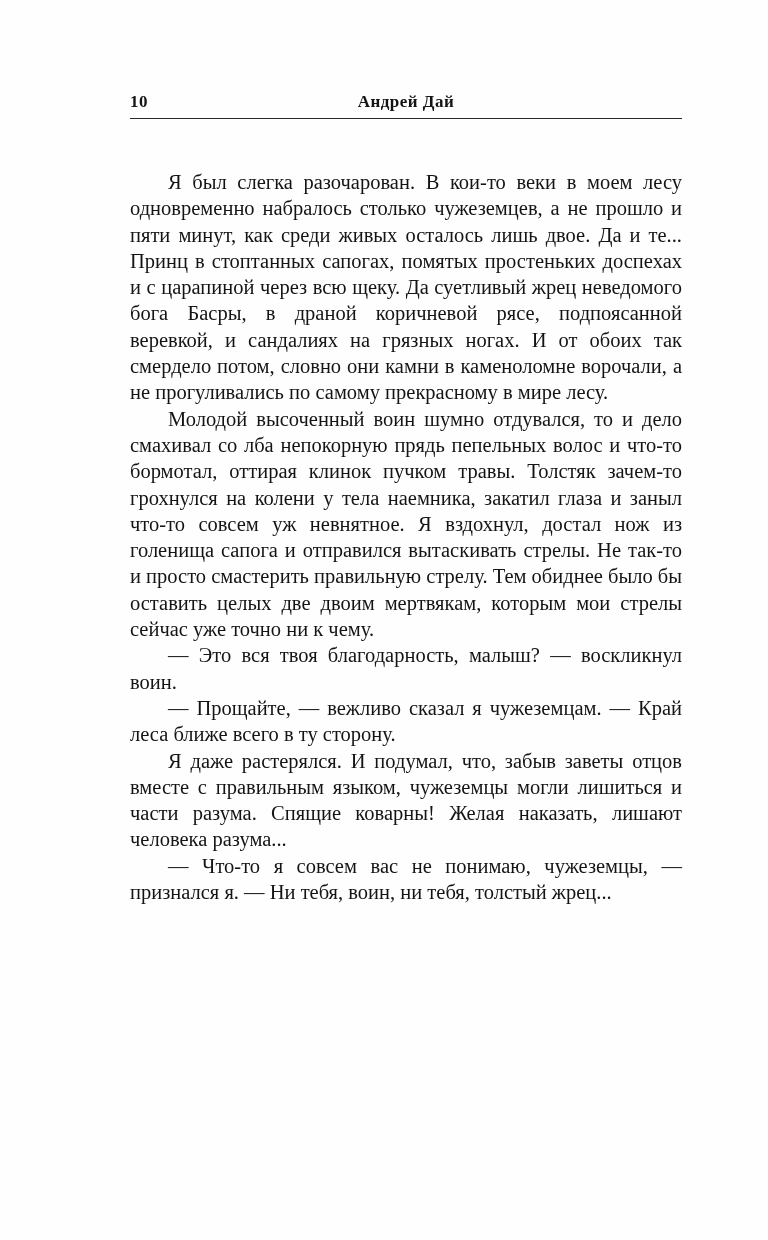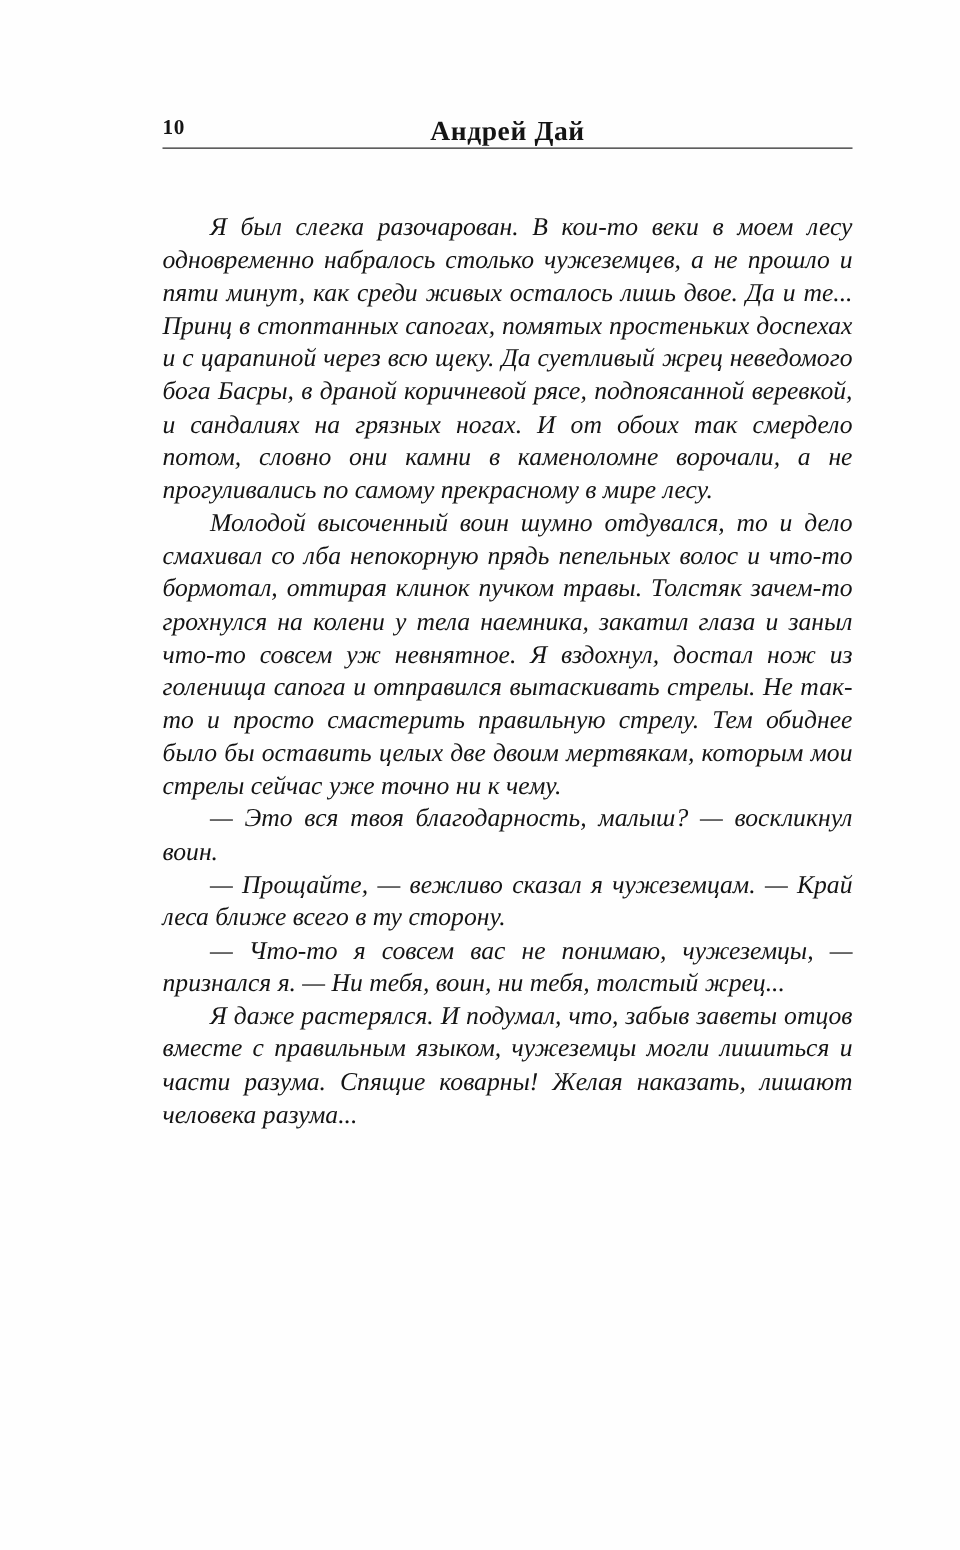--- a/index.html
+++ b/index.html
@@ -29,35 +29,34 @@
   }
   .page-number {
     position: absolute;
     left: 0;
     top: 0;
     font-size: 17px;
     letter-spacing: 0.5px;
   }
   .running-title {
     text-align: center;
-    font-size: 22px;
+    font-size: 17px;
     letter-spacing: 0.5px;
   }
   .head-rule {
     border: none;
     border-top: 1.5px solid #2a2a2a;
     margin: 0 0 0 0;
   }
   .body-text {
     margin-top: 50px;
     font-size: 20.5px;
     line-height: 26.3px;
     text-align: justify;
     hyphens: auto;
-    font-style: italic;
     -webkit-hyphens: auto;
   }
   .body-text p {
     margin: 0;
     padding: 0;
     text-indent: 38px;
   }
 </style>
 </head>
 <body>
@@ -69,18 +68,18 @@
       <span class="page-number">10</span>
       <div class="running-title">Андрей Дай</div>
     </div>
     <hr class="head-rule">
 
     <div class="body-text">
       <p>Я был слегка разочарован. В кои-то веки в моем лесу одновременно набралось столько чужеземцев, а не прошло и пяти минут, как среди живых осталось лишь двое. Да и те... Принц в стоптанных сапогах, помятых простеньких доспехах и с царапиной через всю щеку. Да суетливый жрец неведомого бога Басры, в драной коричневой рясе, подпоясанной веревкой, и сандалиях на грязных ногах. И от обоих так смердело потом, словно они камни в каменоломне ворочали, а не прогуливались по самому прекрасному в мире лесу.</p>
       <p>Молодой высоченный воин шумно отдувался, то и дело смахивал со лба непокорную прядь пепельных волос и что-то бормотал, оттирая клинок пучком травы. Толстяк зачем-то грохнулся на колени у тела наемника, закатил глаза и заныл что-то совсем уж невнятное. Я вздохнул, достал нож из голенища сапога и отправился вытаскивать стрелы. Не так-то и просто смастерить правильную стрелу. Тем обиднее было бы оставить целых две двоим мертвякам, которым мои стрелы сейчас уже точно ни к чему.</p>
       <p>— Это вся твоя благодарность, малыш? — воскликнул воин.</p>
       <p>— Прощайте, — вежливо сказал я чужеземцам. — Край леса ближе всего в ту сторону.</p>
+      <p>Я даже растерялся. И подумал, что, забыв заветы отцов вместе с правильным языком, чужеземцы могли лишиться и части разума. Спящие коварны! Желая наказать, лишают человека разума...</p>
       <p>— Что-то я совсем вас не понимаю, чужеземцы, — признался я. — Ни тебя, воин, ни тебя, толстый жрец...</p>
-      <p>Я даже растерялся. И подумал, что, забыв заветы отцов вместе с правильным языком, чужеземцы могли лишиться и части разума. Спящие коварны! Желая наказать, лишают человека разума...</p>
     </div>
 
   </div>
 </div>
 
 </body></html>

